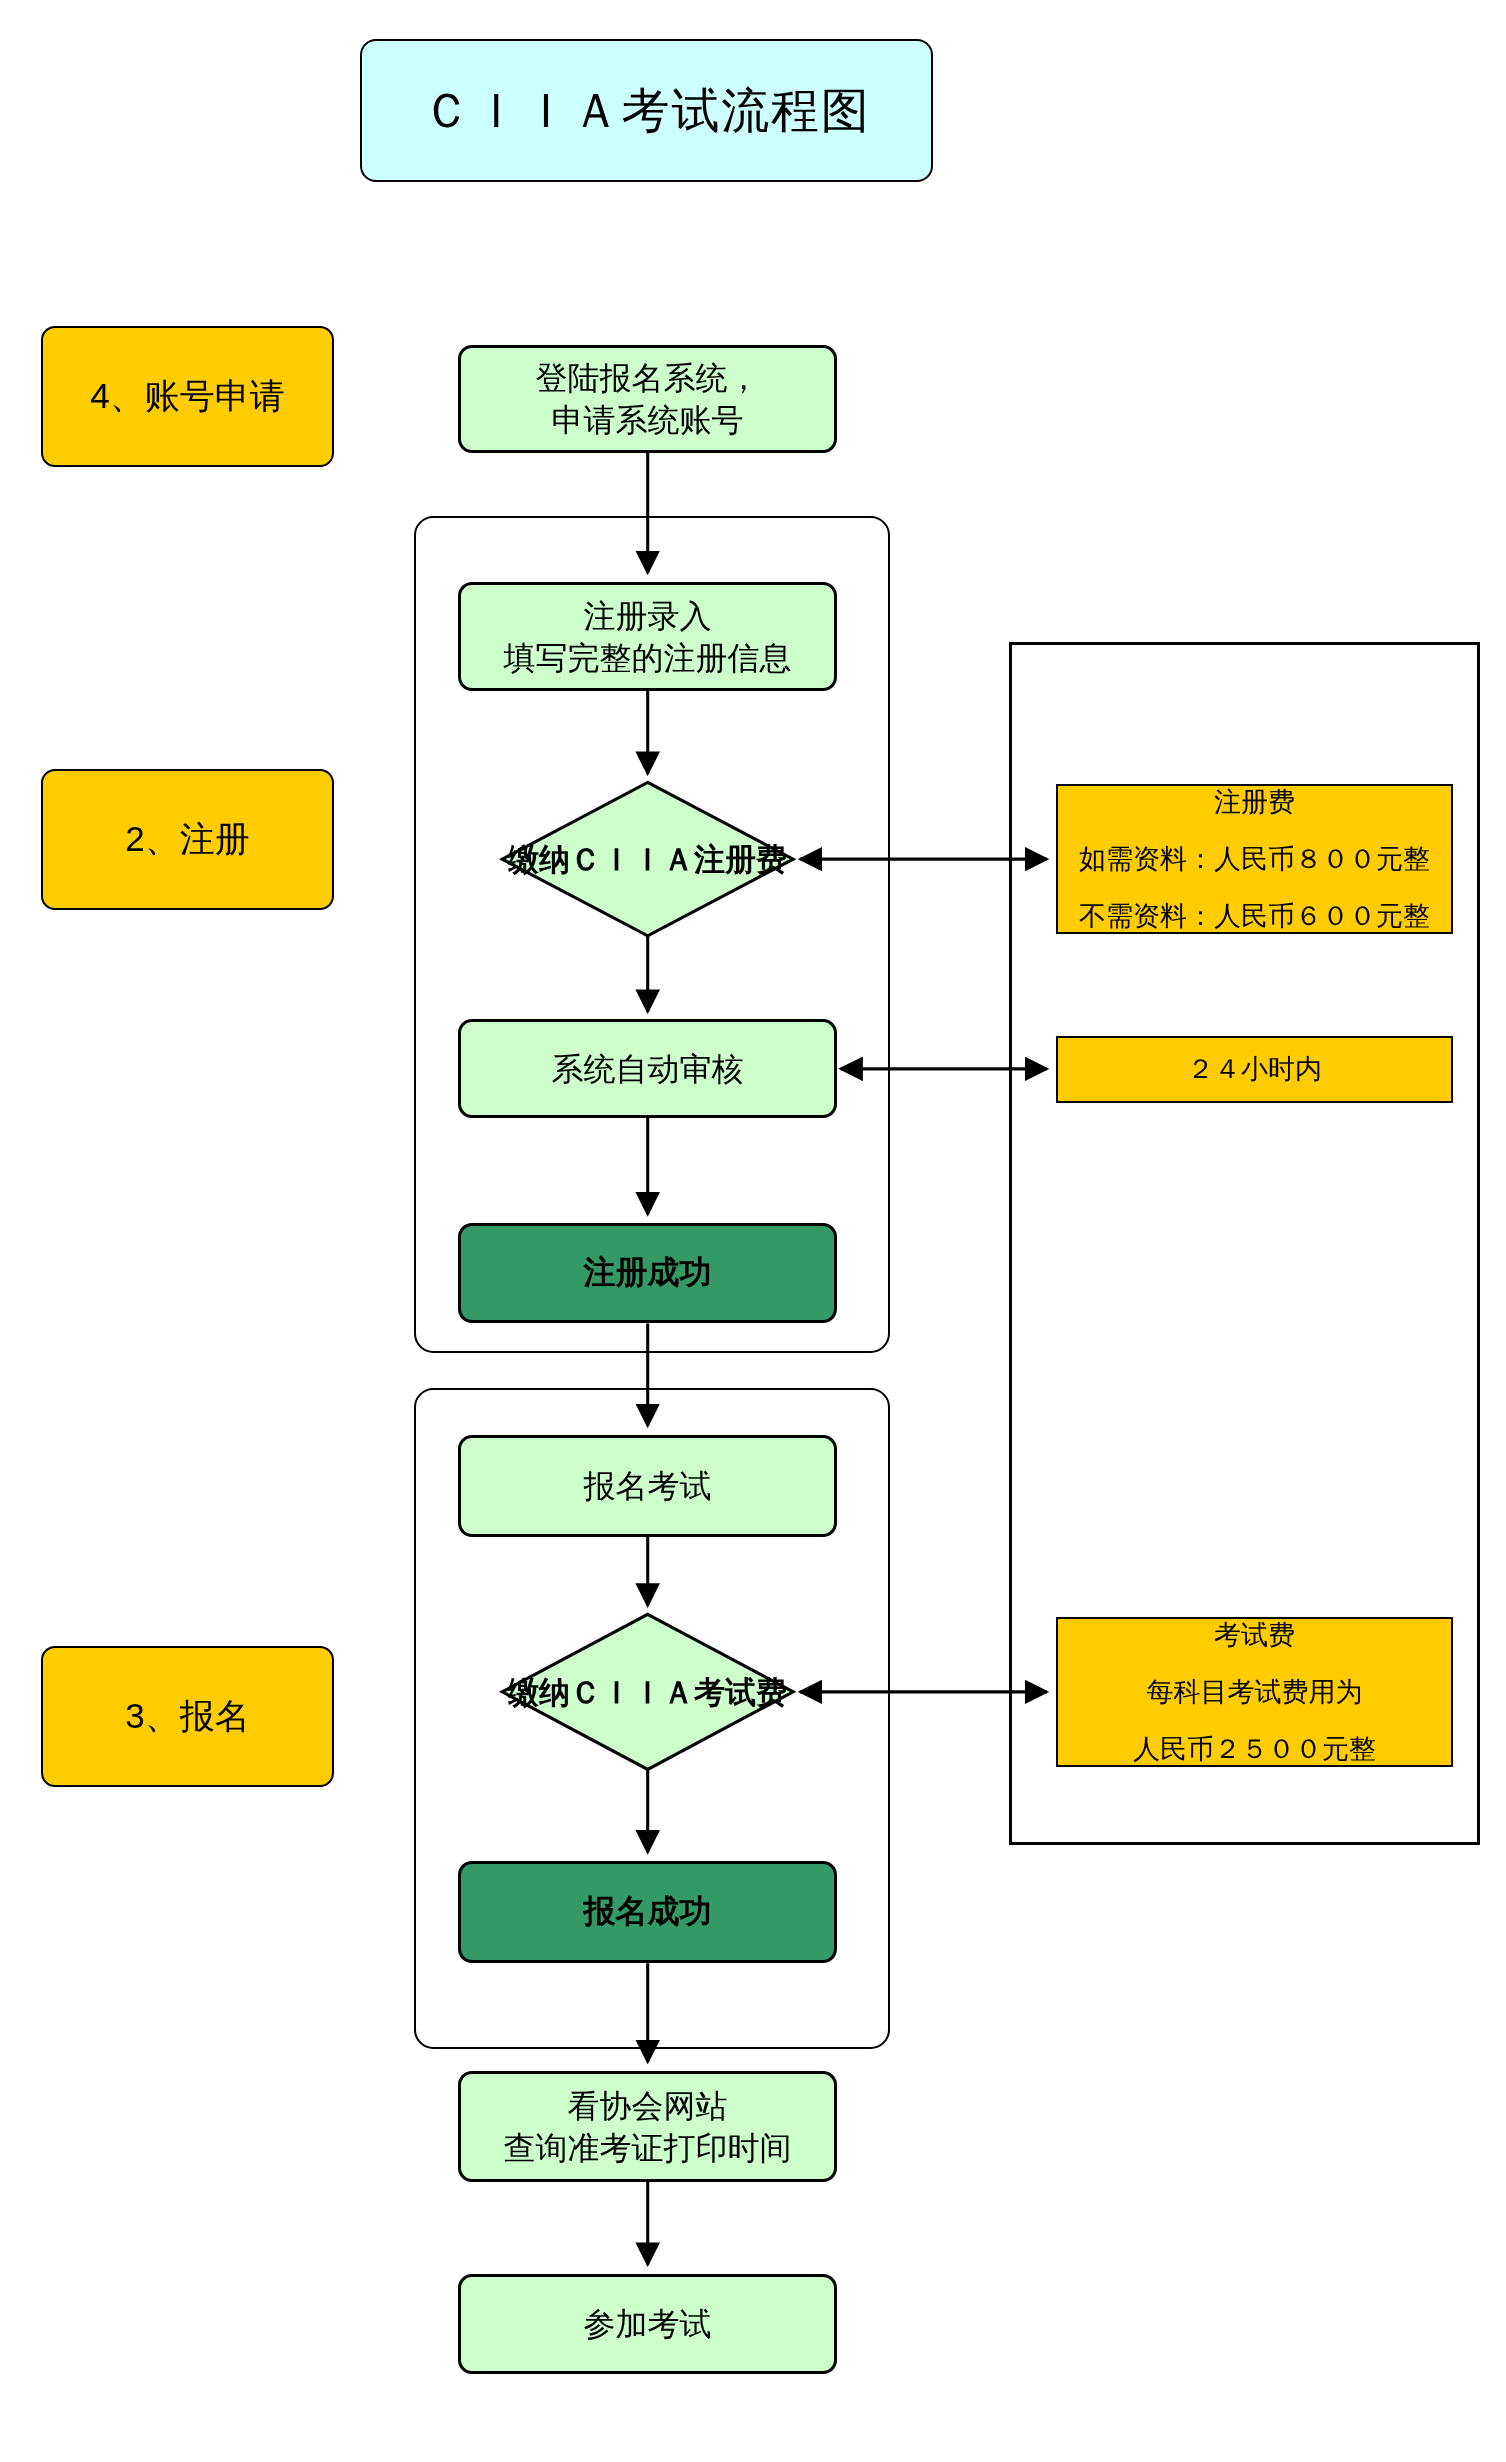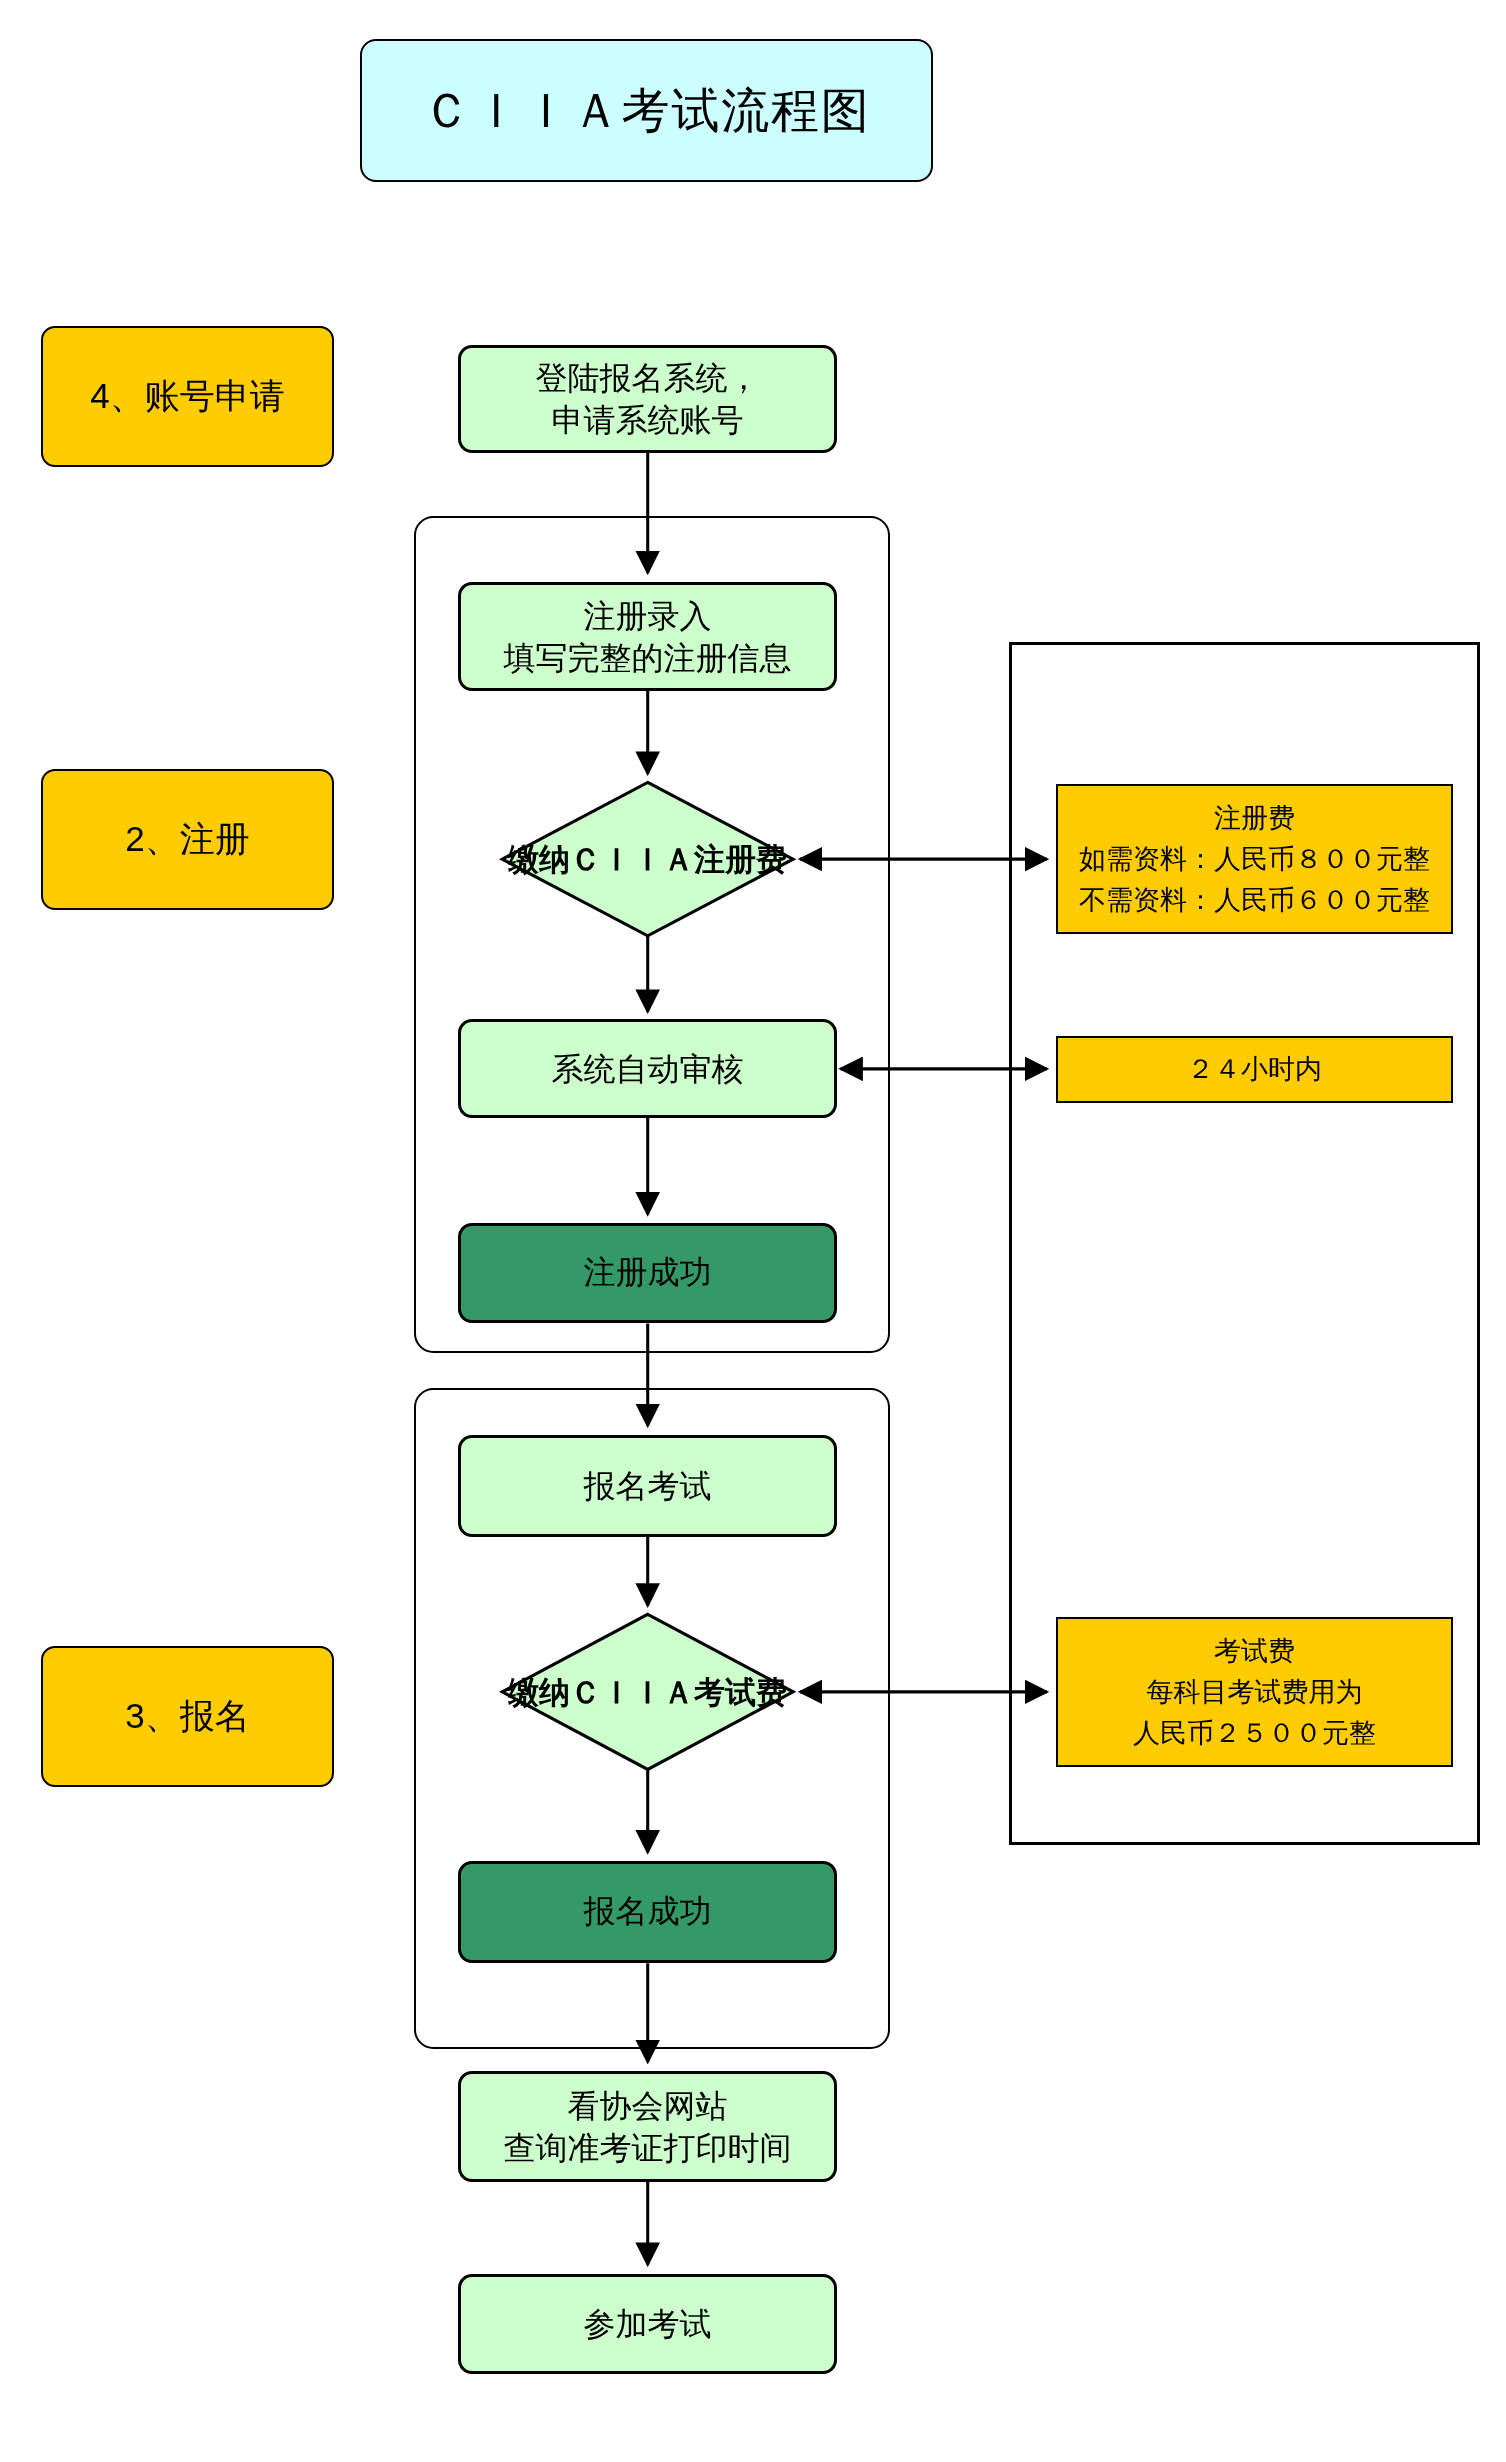--- a/index.html
+++ b/index.html
@@ -38,28 +38,29 @@
     background:var(--stage_fill);border:2.6px solid #000;border-radius:14px;
     font-family:"Liberation Sans","DejaVu Sans",sans-serif;font-size:35px;
   }
   .process{
     background:var(--process_fill);border:3.1px solid #000;border-radius:14px;
     font-size:32px;line-height:42px;
   }
   .success{
     background:var(--success_fill);border:3.1px solid #000;border-radius:14px;
     font-size:32px;
+    font-weight:bold;
   }
   .diamond-label{
     position:absolute;z-index:3;display:flex;align-items:center;justify-content:center;
     text-align:center;font-size:31px;pointer-events:none;font-weight:bold;
   }
   .note{
     background:var(--note_fill);border:2.6px solid #000;border-radius:0;
-    font-size:27px;line-height:41px;
+    font-size:27px;line-height:41px;gap:16px;
   }
   .ln{display:block;text-align:center;}
 </style>
 </head>
 <body>
 
 <div class="canvas">
 
   <div class="group-container" style="left:414px;top:516px;width:476px;height:837px"></div>
   <div class="group-container" style="left:414px;top:1388px;width:476px;height:661px"></div>

